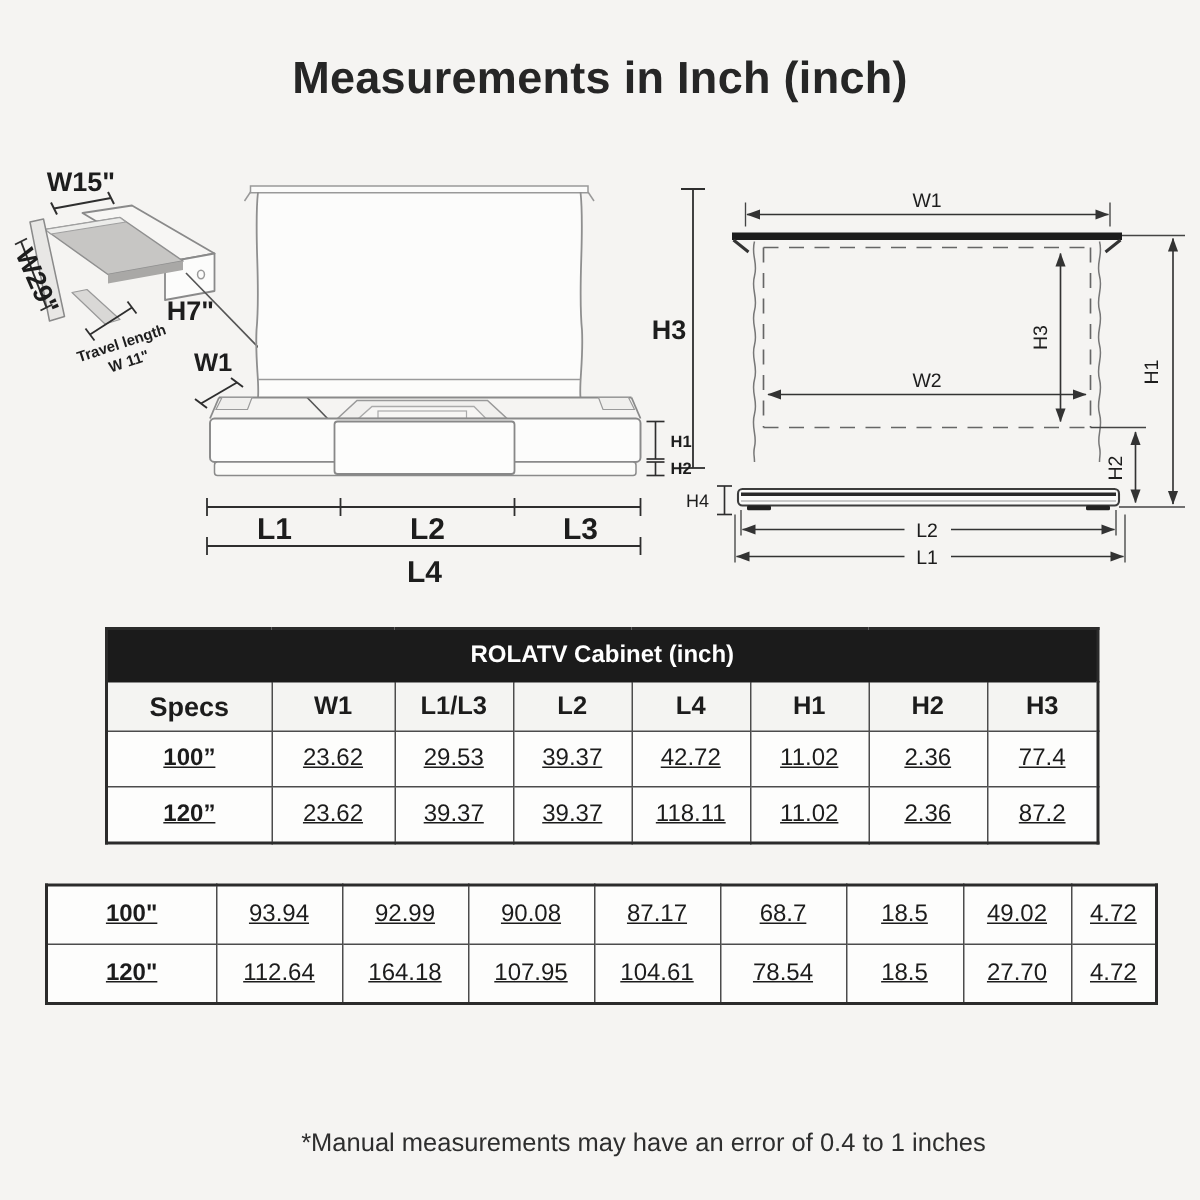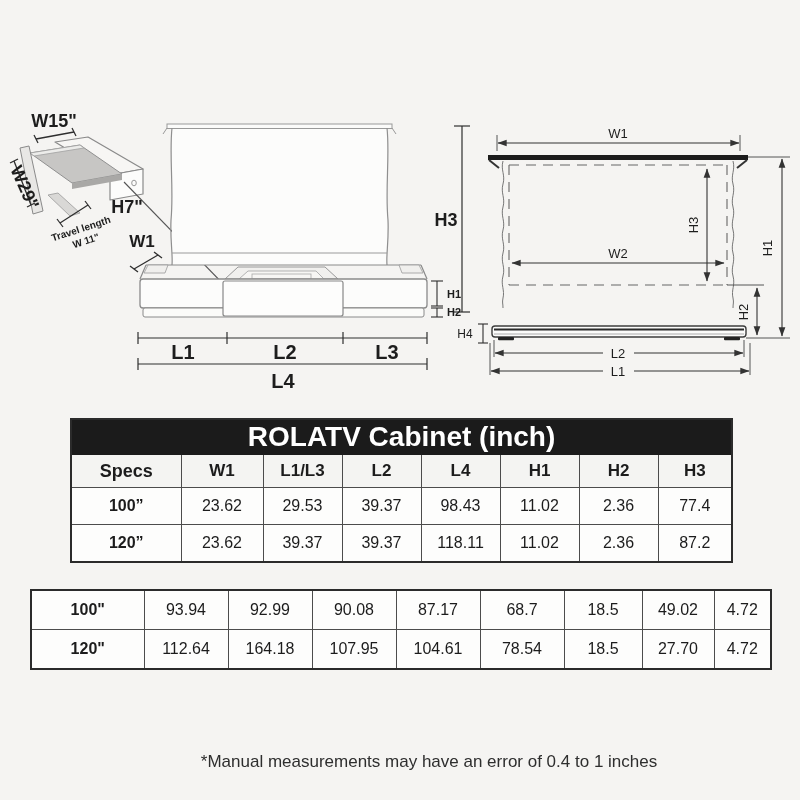--- a/index.html
+++ b/index.html
@@ -16,43 +16,44 @@
   svg.diagram { position:absolute; top:95px; left:0; }
   svg.diagram text { fill:#1d1d1d; font-family:"Liberation Sans", sans-serif; }
 
   table.tbl { border-collapse:collapse; table-layout:fixed; background:#fdfdfc; border:2px solid #2b2b2b; }
   table.tbl th, table.tbl td {
     border:1.5px solid #4c4c4c; text-align:center; vertical-align:middle;
     color:#1c1c1c; padding:0; overflow:hidden;
   }
   .tbl .band { background:#1b1b1b; color:#ffffff; font-weight:bold; border:1.5px solid #1b1b1b; }
   .tbl th.col { background:#f4f4f2; font-weight:bold; }
-  .tbl td { background:#fdfdfc; font-size:16px; }
+  .tbl td { background:#fdfdfc; font-size:16px;text-decoration:underline; }
   .tbl td.rowlabel { font-weight:bold; }
 
   .tbl1 { position:absolute; left:70px; top:418px; width:661px; }
-  .tbl1 .band { height:34px; font-size:28px; }
+  .tbl1 .band { height:34px; font-size:16px; }
   .tbl1 th.col { height:32px; font-size:17px; }
   .tbl1 td { height:36px; }
 
   .tbl2 { position:absolute; left:30px; top:589px; width:740px; }
   .tbl2 .band { height:35px; font-size:23px; }
   .tbl2 th.col { height:27px; font-size:15px; }
   .tbl2 td { height:38px; }
 
   .note {
     position:absolute; top:752px; left:0; width:100%;
     text-align:center; font-size:17px; color:#2e2e2e;margin-left:29px;
   }
 </style>
 </head>
 <body>
 
 <div class="page">
 
+  <h1 class="title">Measurements in Inch (inch)</h1>
 
   <svg class="diagram" width="800" height="315" viewBox="0 0 800 315">
     <defs>
       <marker id="arr" viewBox="0 0 10 8" markerWidth="9" markerHeight="7" refX="9.5" refY="4" orient="auto-start-reverse">
         <path d="M0.5,0.5 L10,4 L0.5,7.5 Z" fill="#333"></path>
       </marker>
     </defs>
 
     <g stroke-linejoin="round">
 
@@ -235,21 +236,21 @@
         <th class="col">H2</th>
         <th class="col">H3</th>
       </tr>
     </thead>
     <tbody>
       <tr>
         <td class="rowlabel">100”</td>
         <td>23.62</td>
         <td>29.53</td>
         <td>39.37</td>
-        <td>98.43</td>
+        <td>42.72</td>
         <td>11.02</td>
         <td>2.36</td>
         <td>77.4</td>
       </tr>
       <tr>
         <td class="rowlabel">120”</td>
         <td>23.62</td>
         <td>39.37</td>
         <td>39.37</td>
         <td>118.11</td>

